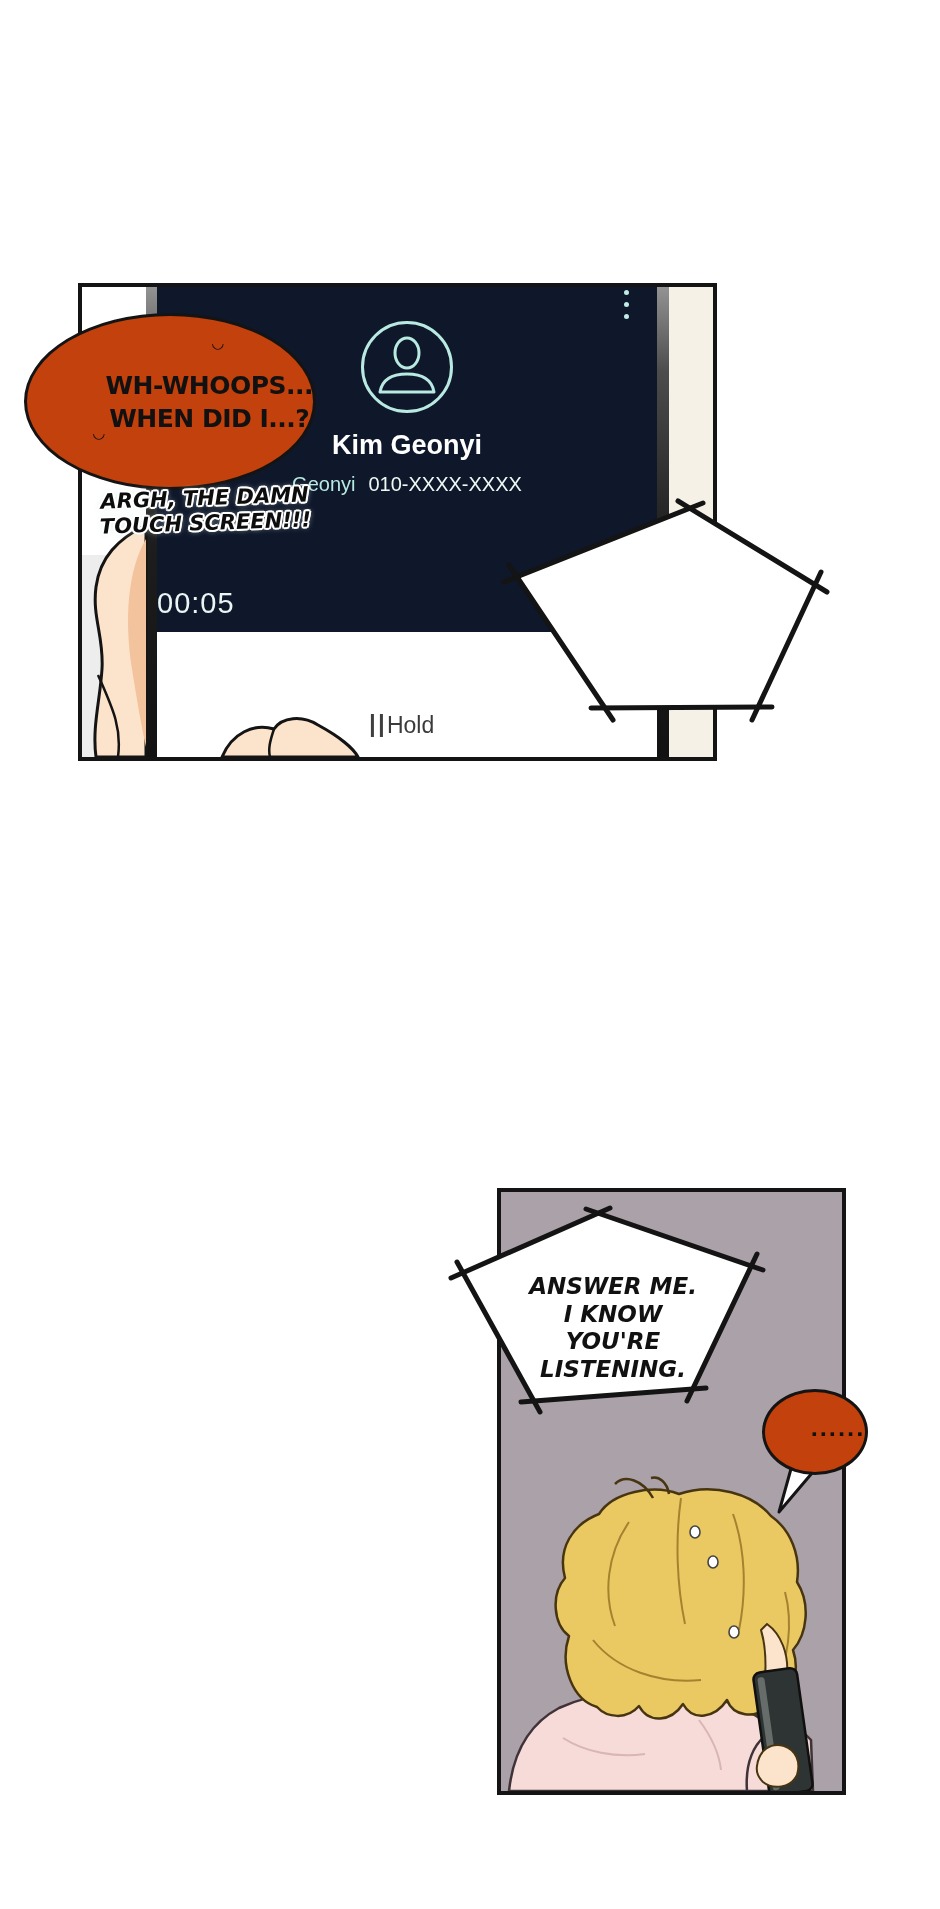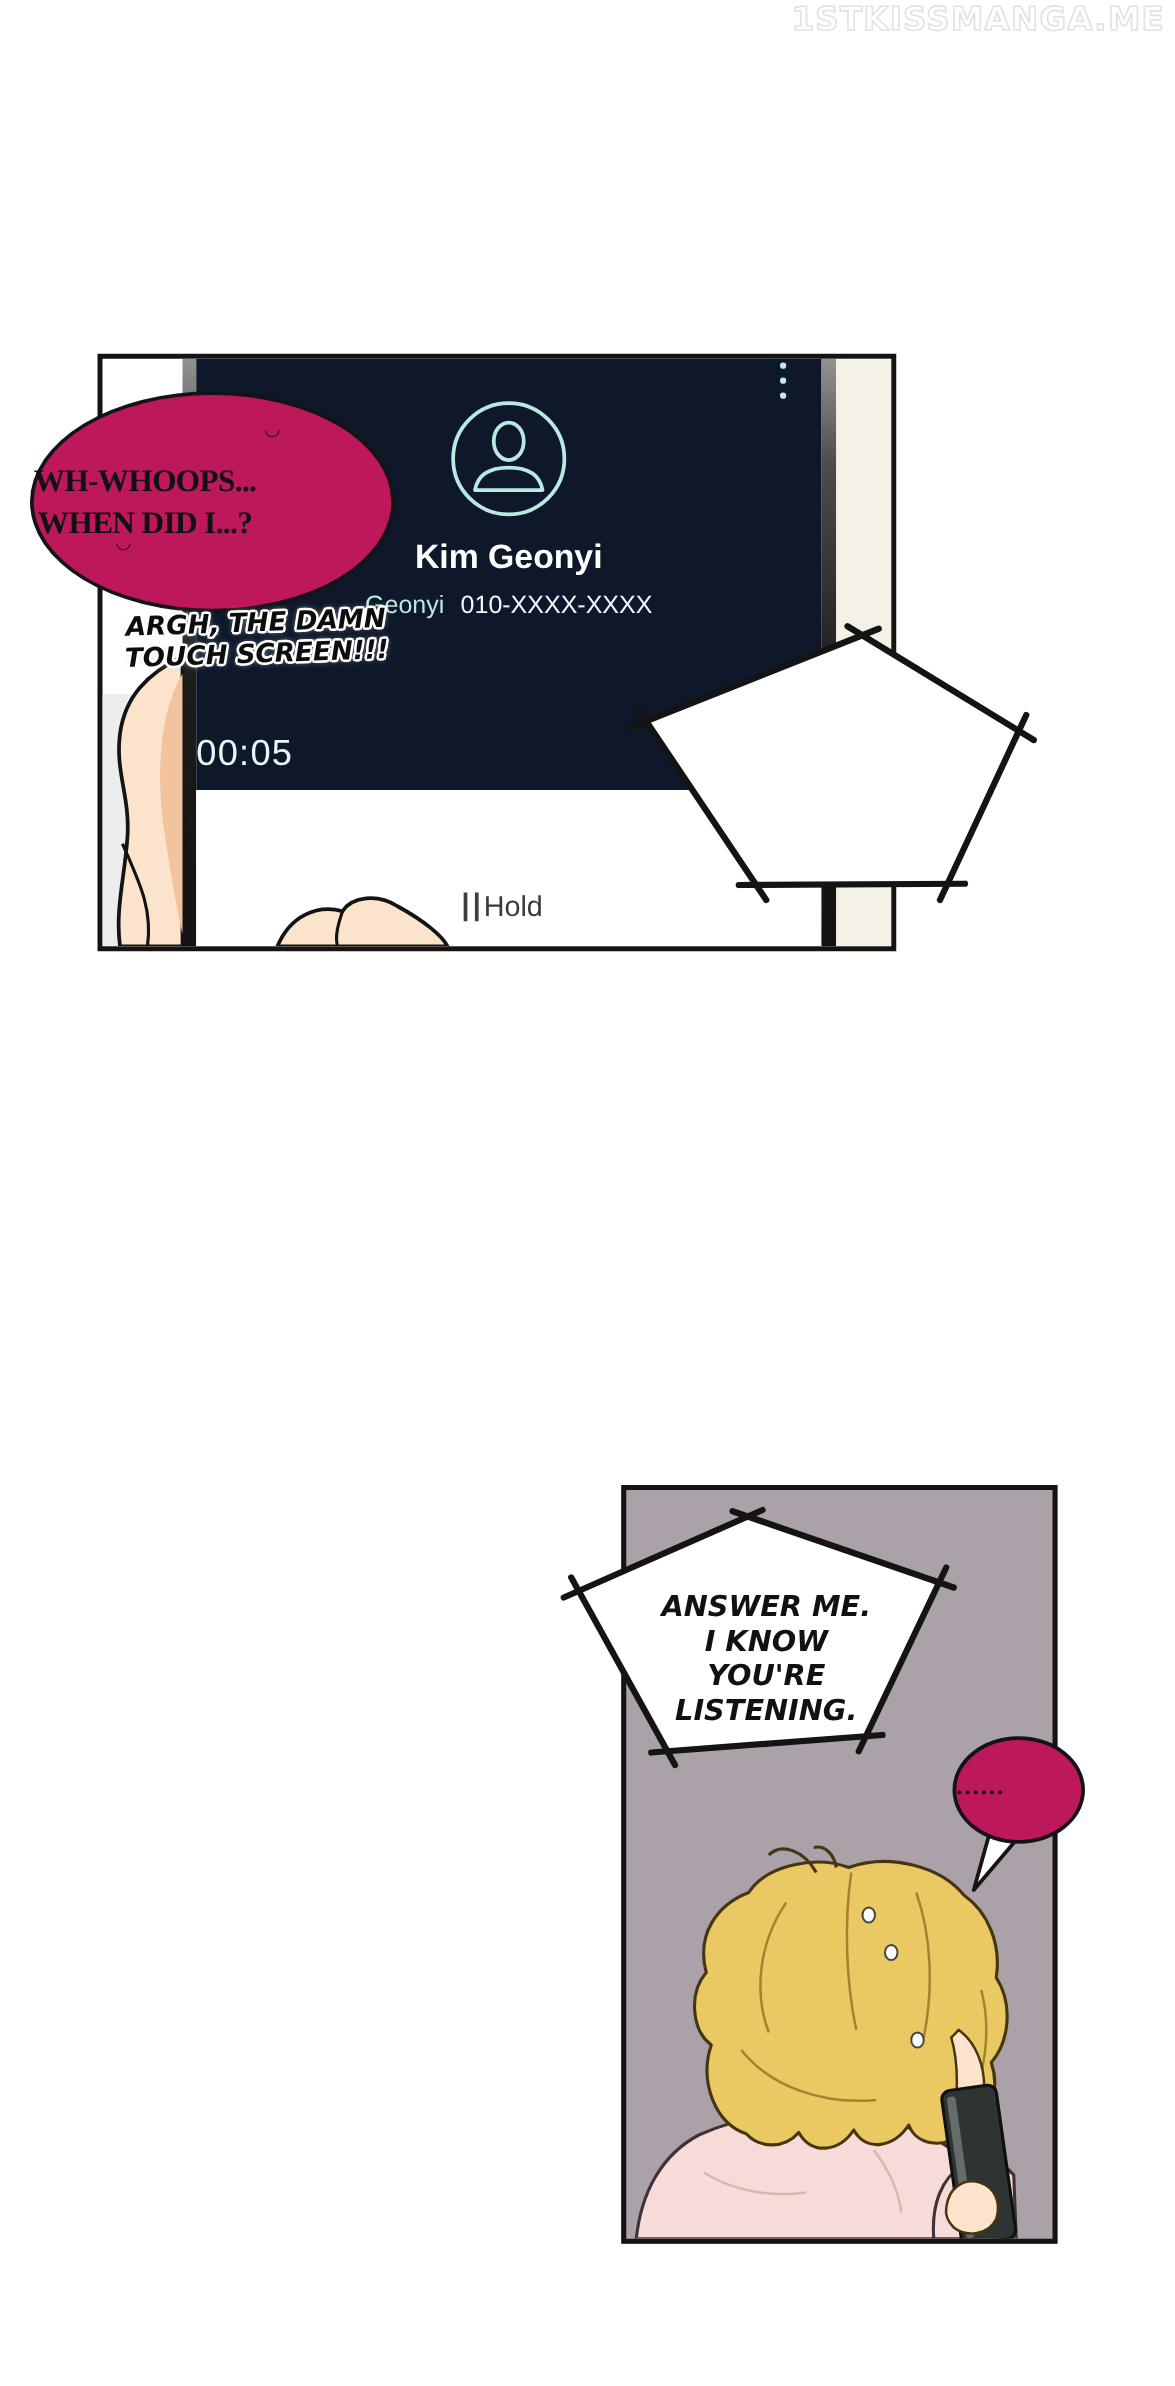--- a/index.html
+++ b/index.html
@@ -37,22 +37,22 @@
   .timer{position:absolute;left:0;top:300px;width:100%;text-align:left;color:#e8f7f4;
     font-family:"Liberation Sans",sans-serif;font-size:29px;letter-spacing:1px;}
 
   .hold-btn{position:absolute;left:50%;top:80px;transform:translateX(-57%);display:flex;
     align-items:center;gap:4px;}
   .hold-bars{display:flex;gap:6px;}
   .hold-bars i{display:block;width:3px;height:23px;background:#3f3f3f;}
   .hold-label{font-family:"Liberation Sans",sans-serif;font-size:23px;color:#3a3a3a;}
 
   
-  .bubble-ellipse{position:absolute;background:#be185d;border:3.5px solid #141414;border-radius:50%;
-    box-sizing:border-box;display:flex;align-items:center;justify-content:flex-start;z-index:5;font-family:Liberation Serif, serif;}
+  .bubble-ellipse{position:absolute;background:#c2410c;border:3.5px solid #141414;border-radius:50%;
+    box-sizing:border-box;display:flex;align-items:center;justify-content:flex-end;z-index:5;}
   .bubble-whoops{left:24px;top:313px;width:292px;height:177px;}
   .bubble-whoops .txt{text-align:center;font-size:25px;font-weight:600;line-height:33px;
     letter-spacing:-0.5px;color:#111;}
   .breath{position:absolute;font-size:15px;font-weight:700;color:#111;z-index:6;}
   .breath.m1{left:212px;top:334px;}
   .breath.m2{left:93px;top:424px;}
 
   .caption-argh{position:absolute;left:80px;top:486px;width:250px;text-align:center;z-index:6;
     font-style:italic;font-weight:800;font-size:21px;line-height:25px;color:#0d0d0d;
     transform:rotate(-2deg);
@@ -73,21 +73,20 @@
   .bubble-dots .txt{font-size:20px;font-weight:700;letter-spacing:1.5px;color:#111;transform:translateY(-3px);}
   .tail-svg{position:absolute;left:755px;top:1450px;z-index:6;}
 
   svg{display:block;}
 </style>
 </head>
 <body>
 
 <div class="page">
 
-  <div class="watermark">1STKISSMANGA.ME</div>
 
   <div class="panel1">
     <div class="p1-graybase"></div>
     <div class="p1-bezel left"></div>
     <div class="p1-bezel right"></div>
     <div class="p1-cream"></div>
 
     <div class="p1-screen">
       <div class="kebab">
         <i></i>

